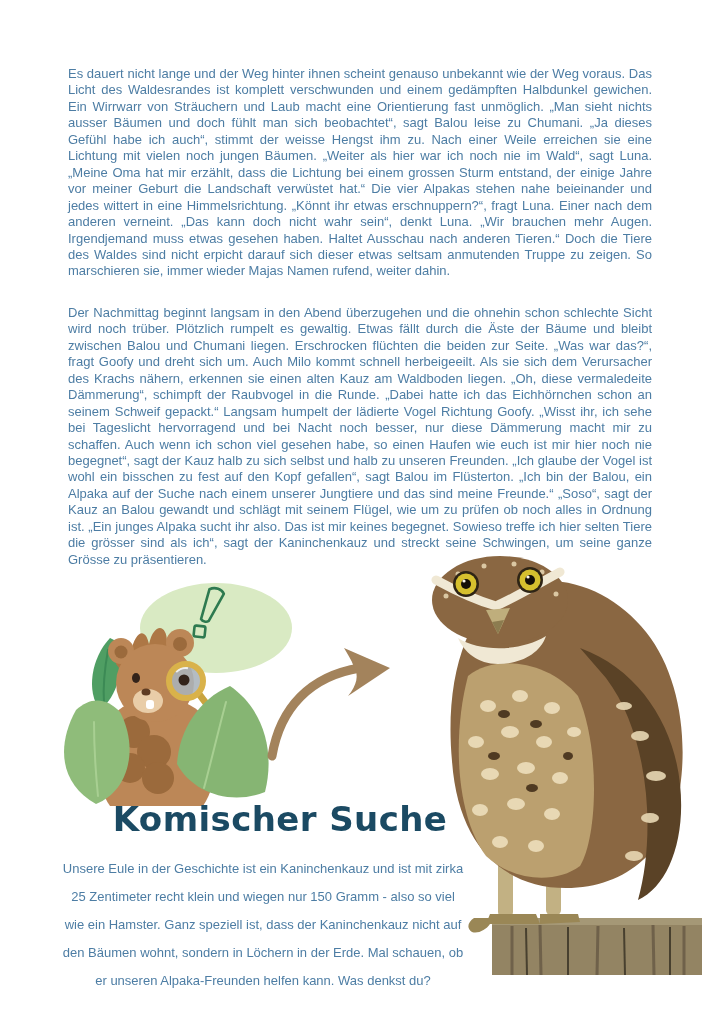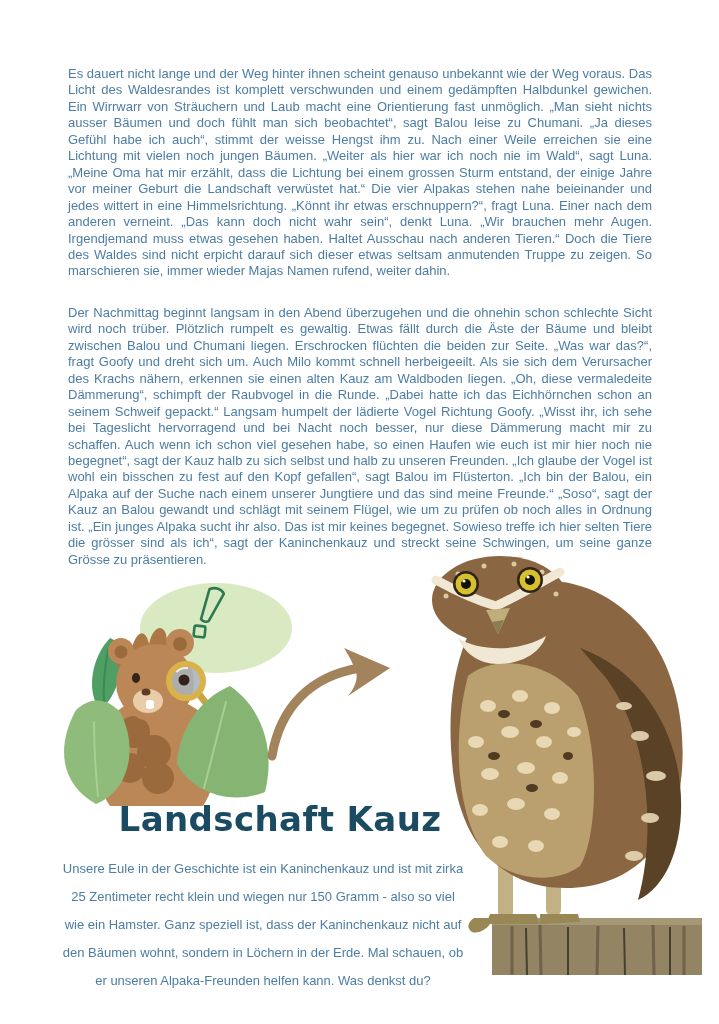--- a/index.html
+++ b/index.html
@@ -219,16 +219,16 @@
         <circle cx="100" cy="21" r="1.6" fill="#fdf8ea"></circle>
       </g>
 
       <path d="M 58,54 L 82,52 L 70,78 Z" fill="#bfae7c"></path>
       <path d="M 64,66 L 76,64 L 70,78 Z" fill="#8c7c50"></path>
 
       <path class="owl-white" d="M 30,82 C 52,96 92,96 118,80 C 112,98 92,108 70,108 C 50,108 36,96 30,82 Z"></path>
     </g>
   </svg>
 
-  <h1 class="heading">Landschaft Kauz</h1>
+  <h1 class="heading">Komischer Suche</h1>
   <div class="caption">Unsere Eule in der Geschichte ist ein Kaninchenkauz und ist mit zirka 25 Zentimeter recht klein und wiegen nur 150 Gramm - also so viel wie ein Hamster. Ganz speziell ist, dass der Kaninchenkauz nicht auf den Bäumen wohnt, sondern in Löchern in der Erde. Mal schauen, ob er unseren Alpaka-Freunden helfen kann. Was denkst du?</div>
 
 </div>
 
 </body></html>

